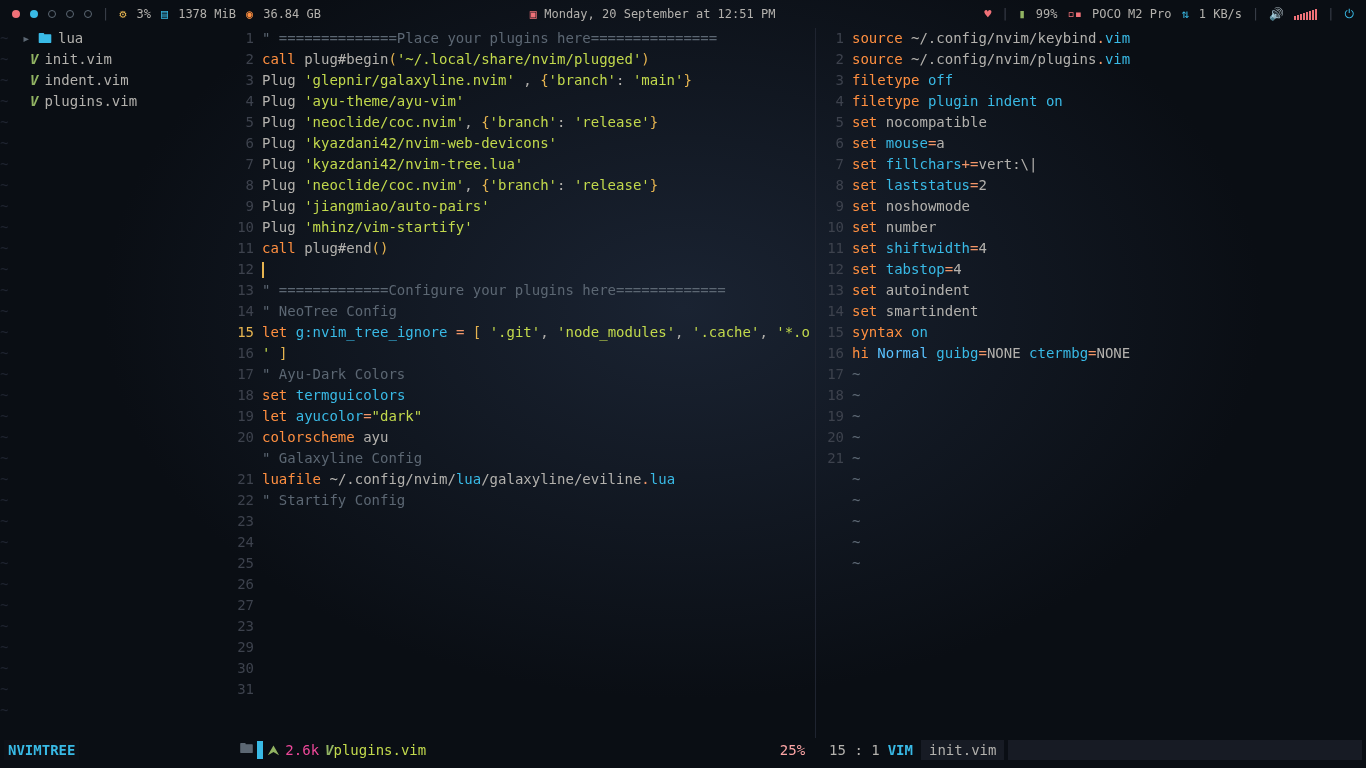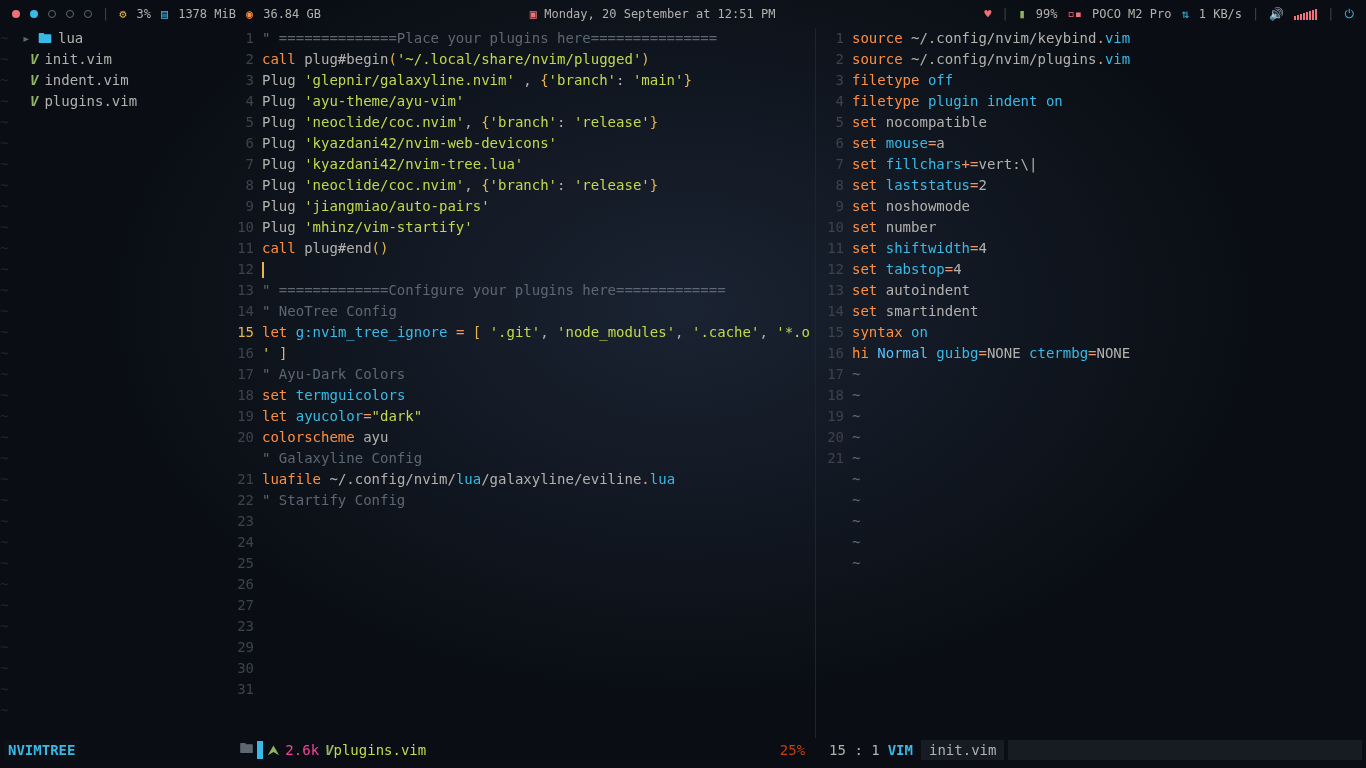--- a/index.html
+++ b/index.html
@@ -106,21 +106,21 @@
   font-size: 14px;
   padding: 0 4px;
 }
 .sb-nvimtree { color: #39bae6; background: #0d1017; padding: 2px 4px; font-weight: bold; }
 .sb-folder { color: #5c6773; margin-left: 160px; }
 .sb-bar-blue { background: #39bae6; width: 6px; height: 18px; margin: 0 4px; }
 .sb-arch { color: #91b362; }
 .sb-size { color: #ec4899; margin: 15px 6px; }
 .sb-vim-ico { color: #91b362; font-style: italic; font-weight: bold; }
 .sb-fname { color: #c2d94c; }
-.sb-pct { color: #c2410c; margin-right: 24px; }
+.sb-pct { color: #fca5a5; margin-right: 24px; }
 .sb-pos { color: #b3b1ad; margin-right: 8px; }
 .sb-vim { color: #39bae6; font-weight: bold; margin-right: 8px; }
 .sb-fname2 { color: #b3b1ad; background: #171b24; padding: 2px 8px; margin-right: 4px; }
 .sb-right-pad { flex:1; background: #171b24; height: 20px; }
 
 .cursor { display:inline-block; width: 2px; height: 16px; background: #e6b450; vertical-align: middle; }
 
 .vsplit { width: 1px; background: #1f2430; }
 </style>
 </head>

